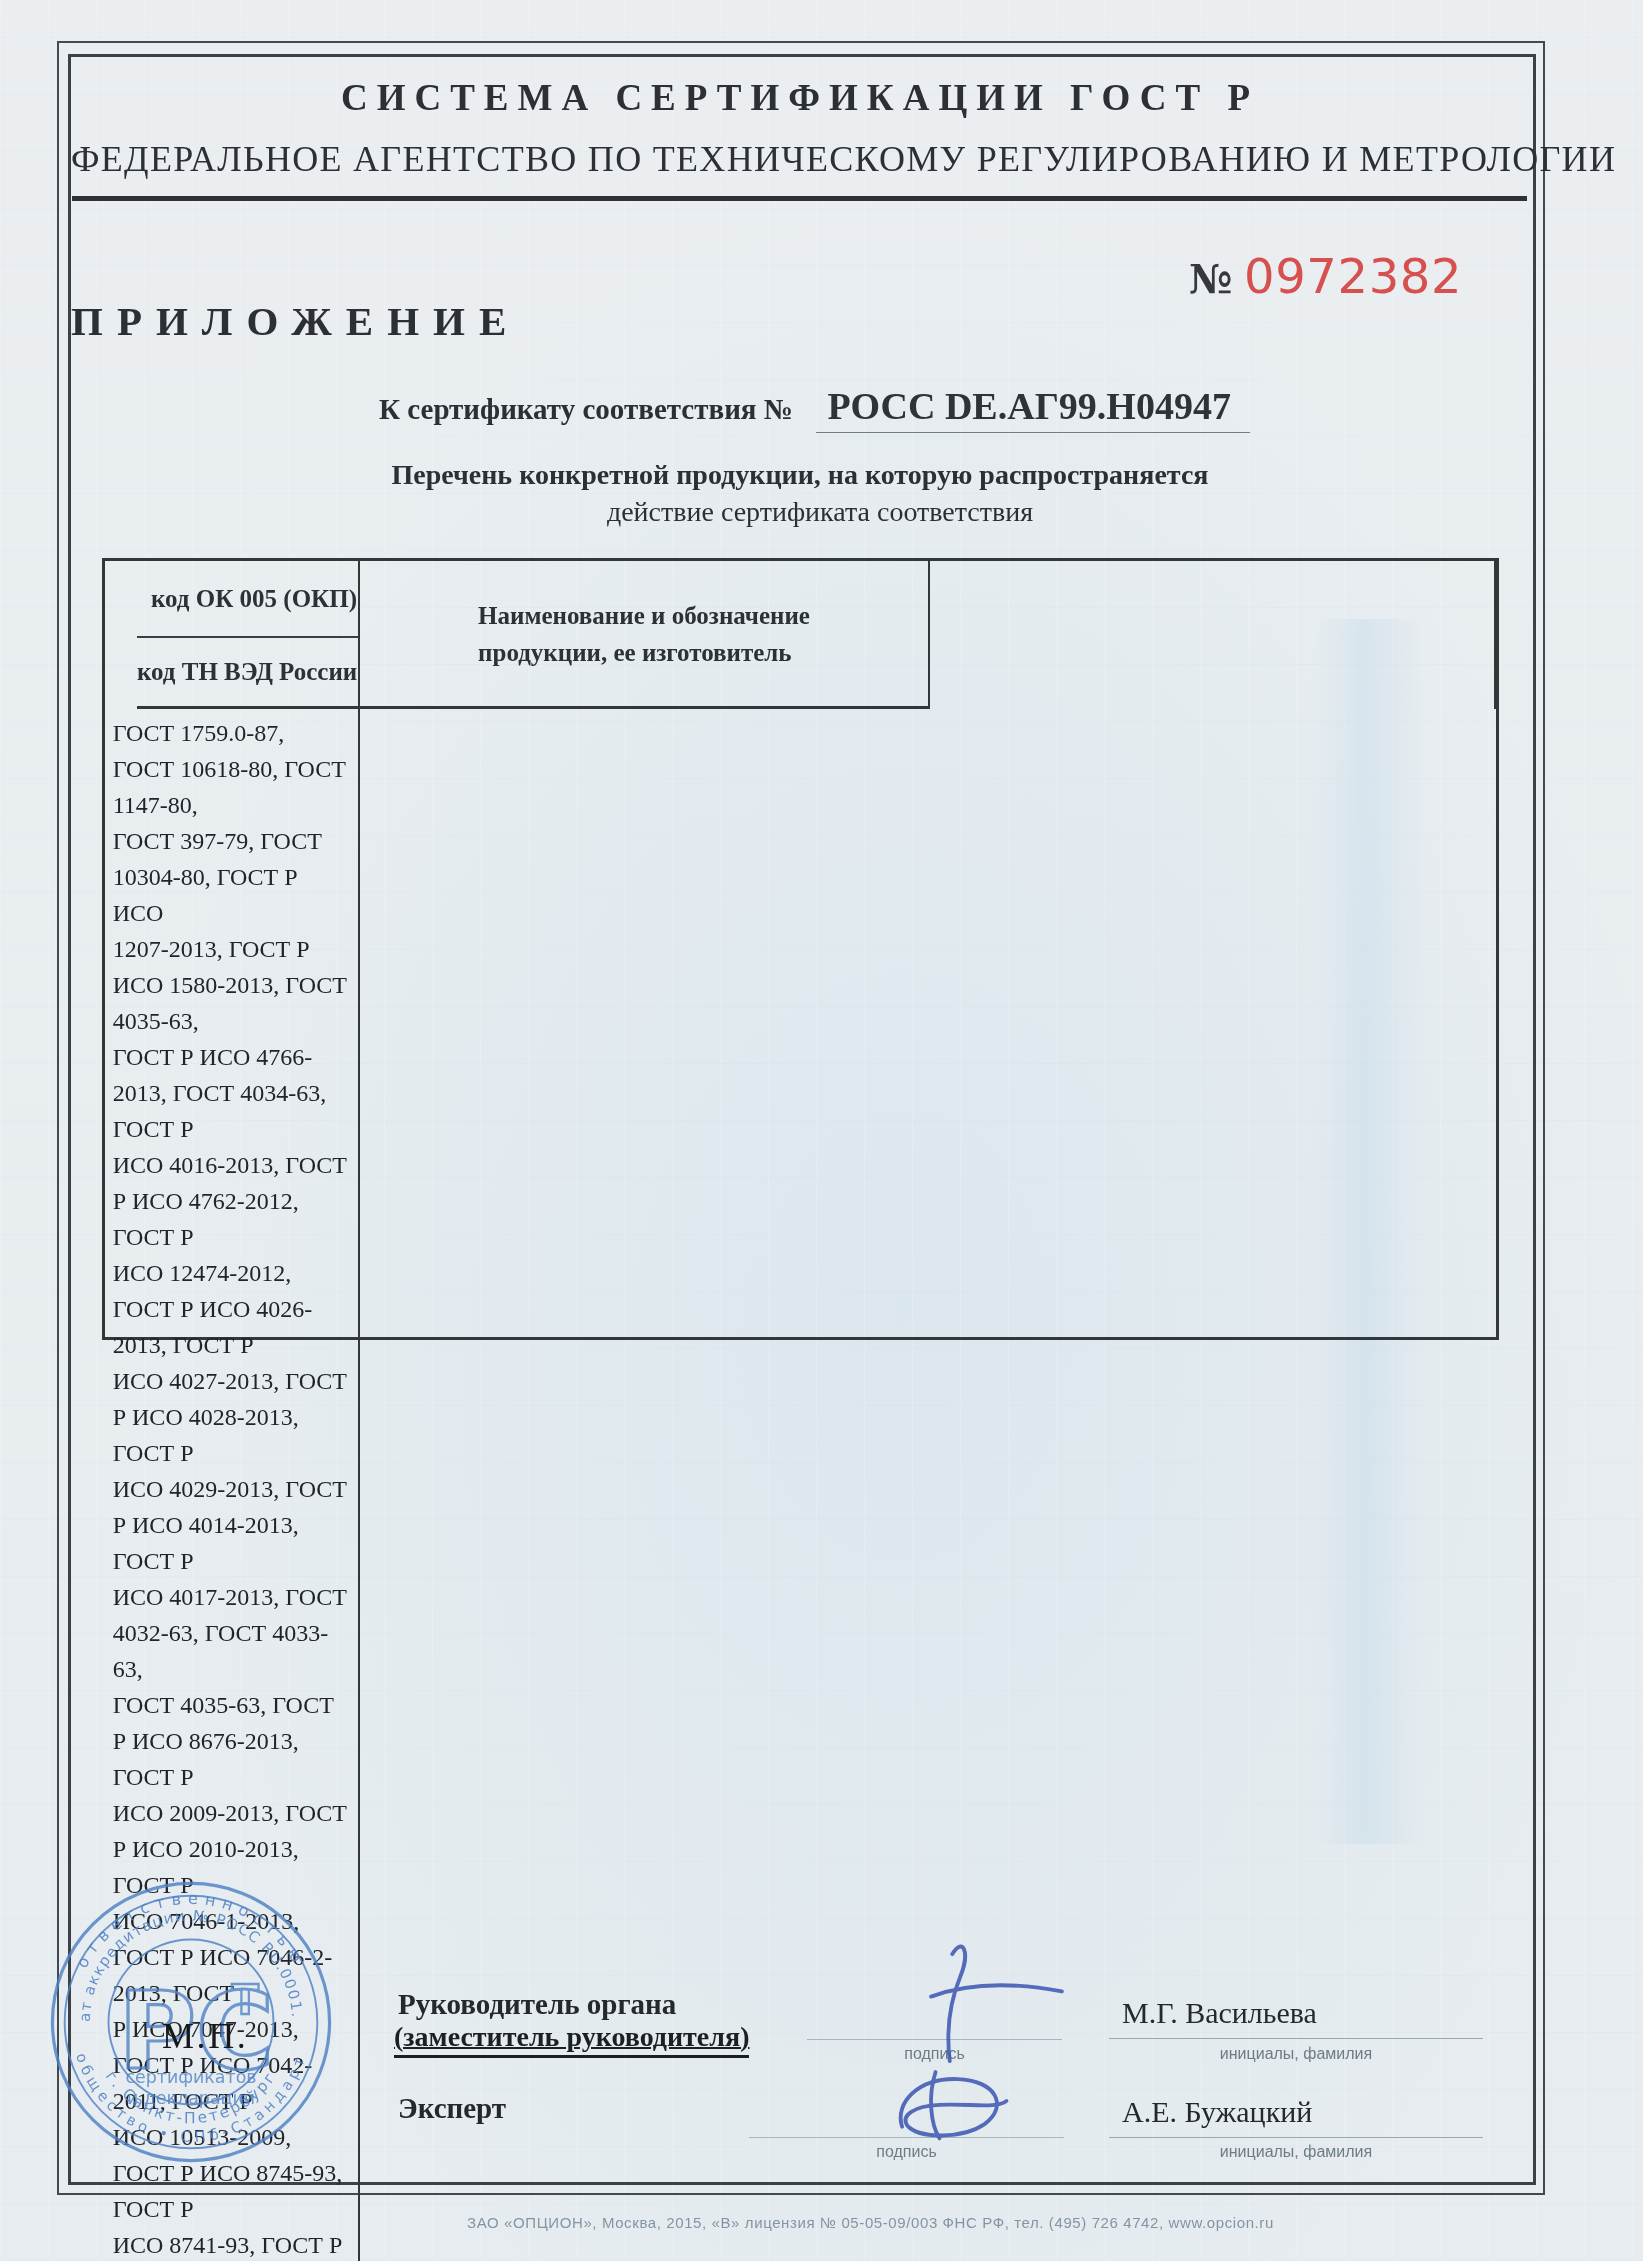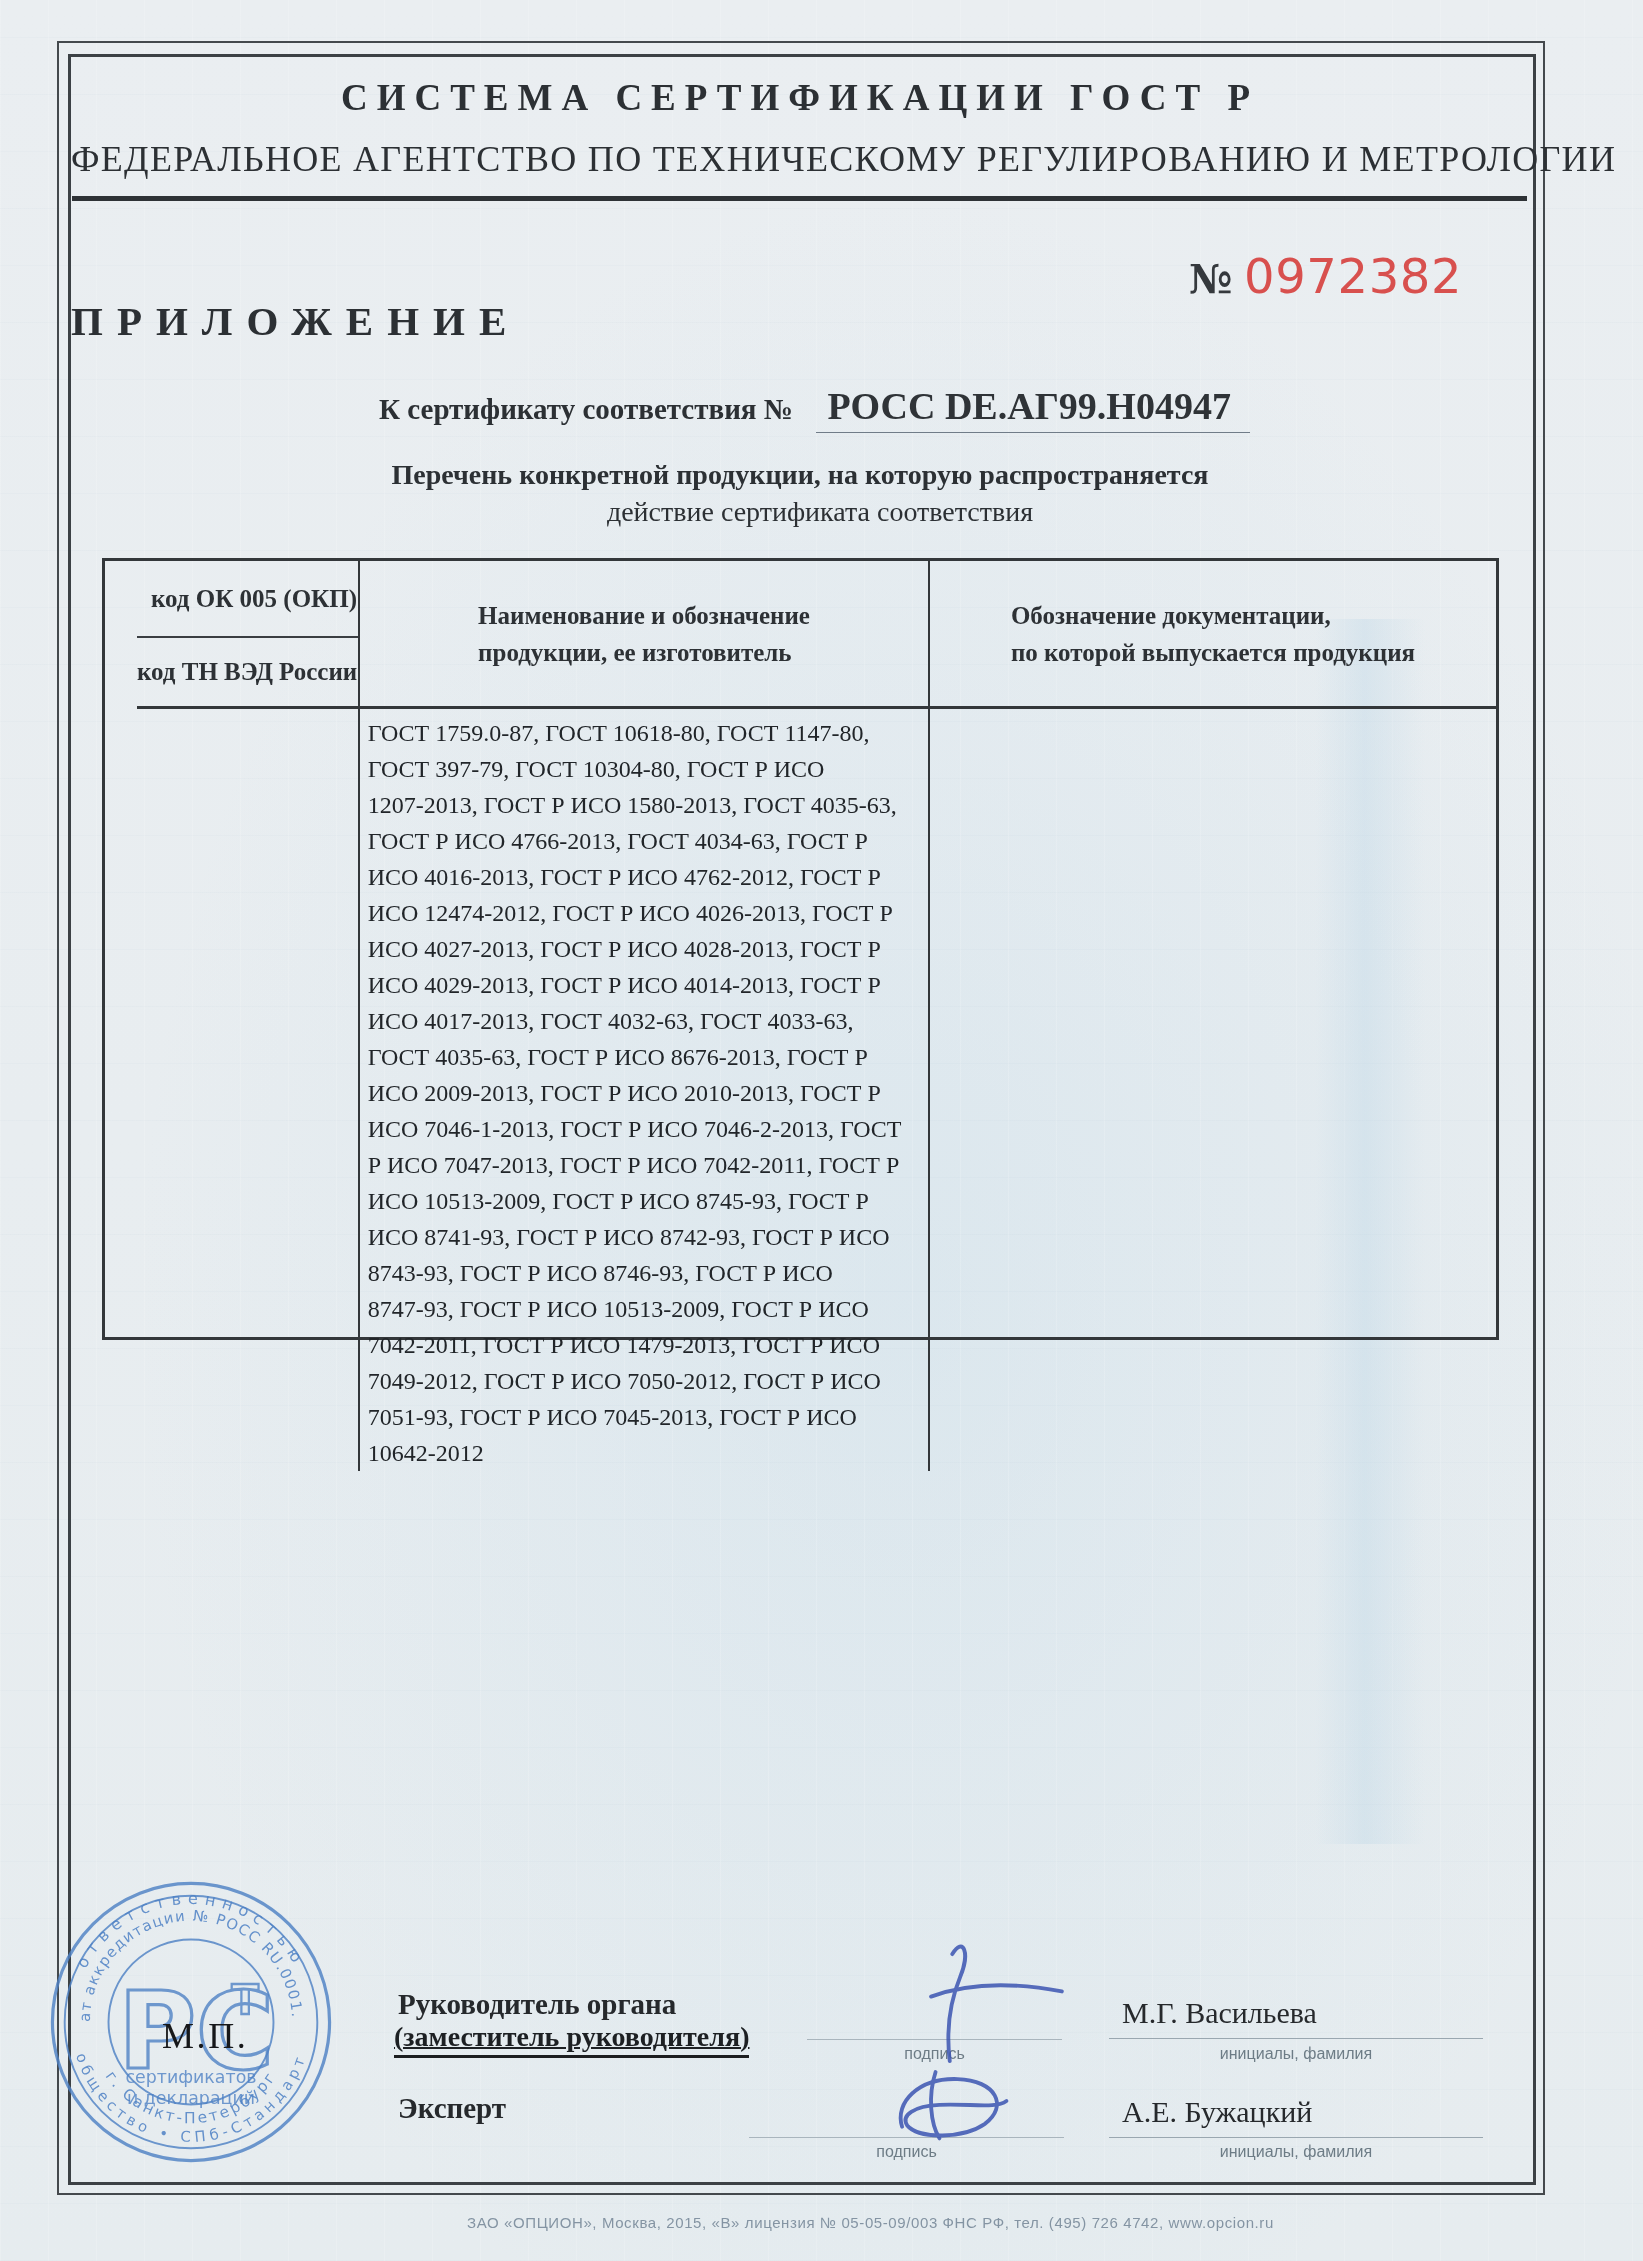--- a/index.html
+++ b/index.html
@@ -98,22 +98,20 @@
     <div class="cell bdr bdb c1h">
       <div class="r1">
           <span class="thead">код ОК 005 (ОКП)</span>
         </div>
       <div class="r2">
           <span class="thead">код ТН ВЭД России</span>
         </div>
     </div>
     <div class="cell bdr bdb chead">Наименование и обозначение
 продукции, ее изготовитель</div>
-    <div class="cell bdb chead">Обозначение документации,
-по которой выпускается продукция</div>
     <div class="cell bdr"></div>
     <div class="cell bdr bodycell">ГОСТ 1759.0-87, ГОСТ 10618-80, ГОСТ 1147-80,
 ГОСТ 397-79, ГОСТ 10304-80, ГОСТ Р ИСО
 1207-2013, ГОСТ Р ИСО 1580-2013, ГОСТ 4035-63,
 ГОСТ Р ИСО 4766-2013, ГОСТ 4034-63, ГОСТ Р
 ИСО 4016-2013, ГОСТ Р ИСО 4762-2012, ГОСТ Р
 ИСО 12474-2012, ГОСТ Р ИСО 4026-2013, ГОСТ Р
 ИСО 4027-2013, ГОСТ Р ИСО 4028-2013, ГОСТ Р
 ИСО 4029-2013, ГОСТ Р ИСО 4014-2013, ГОСТ Р
 ИСО 4017-2013, ГОСТ 4032-63, ГОСТ 4033-63,

